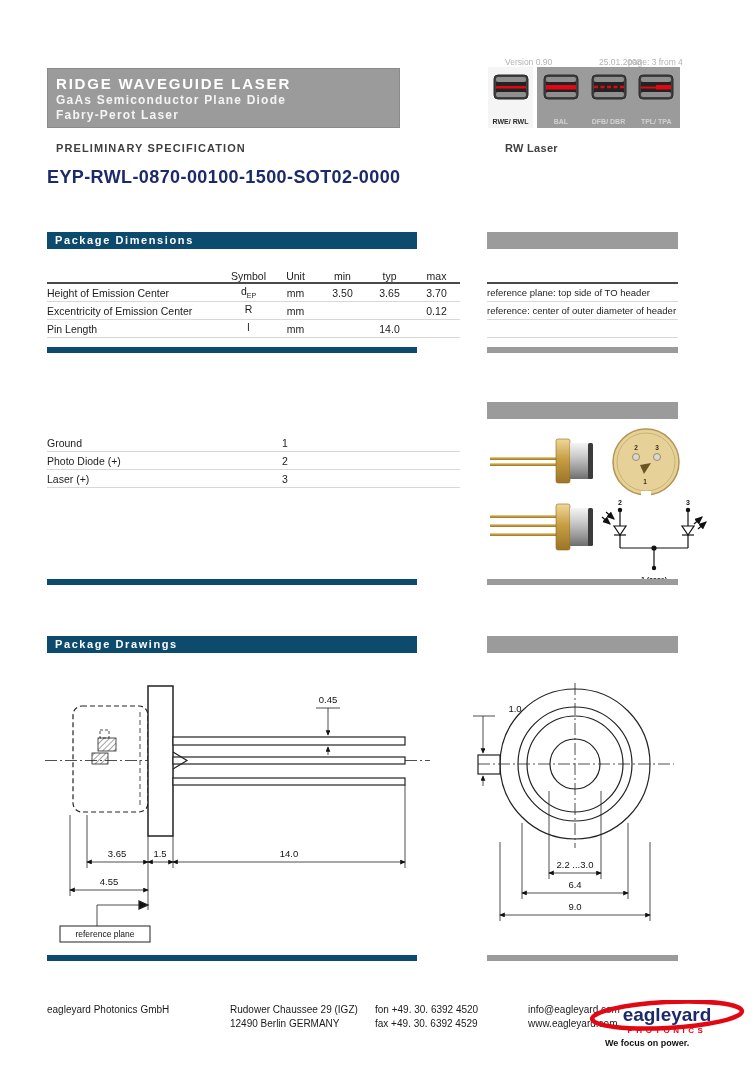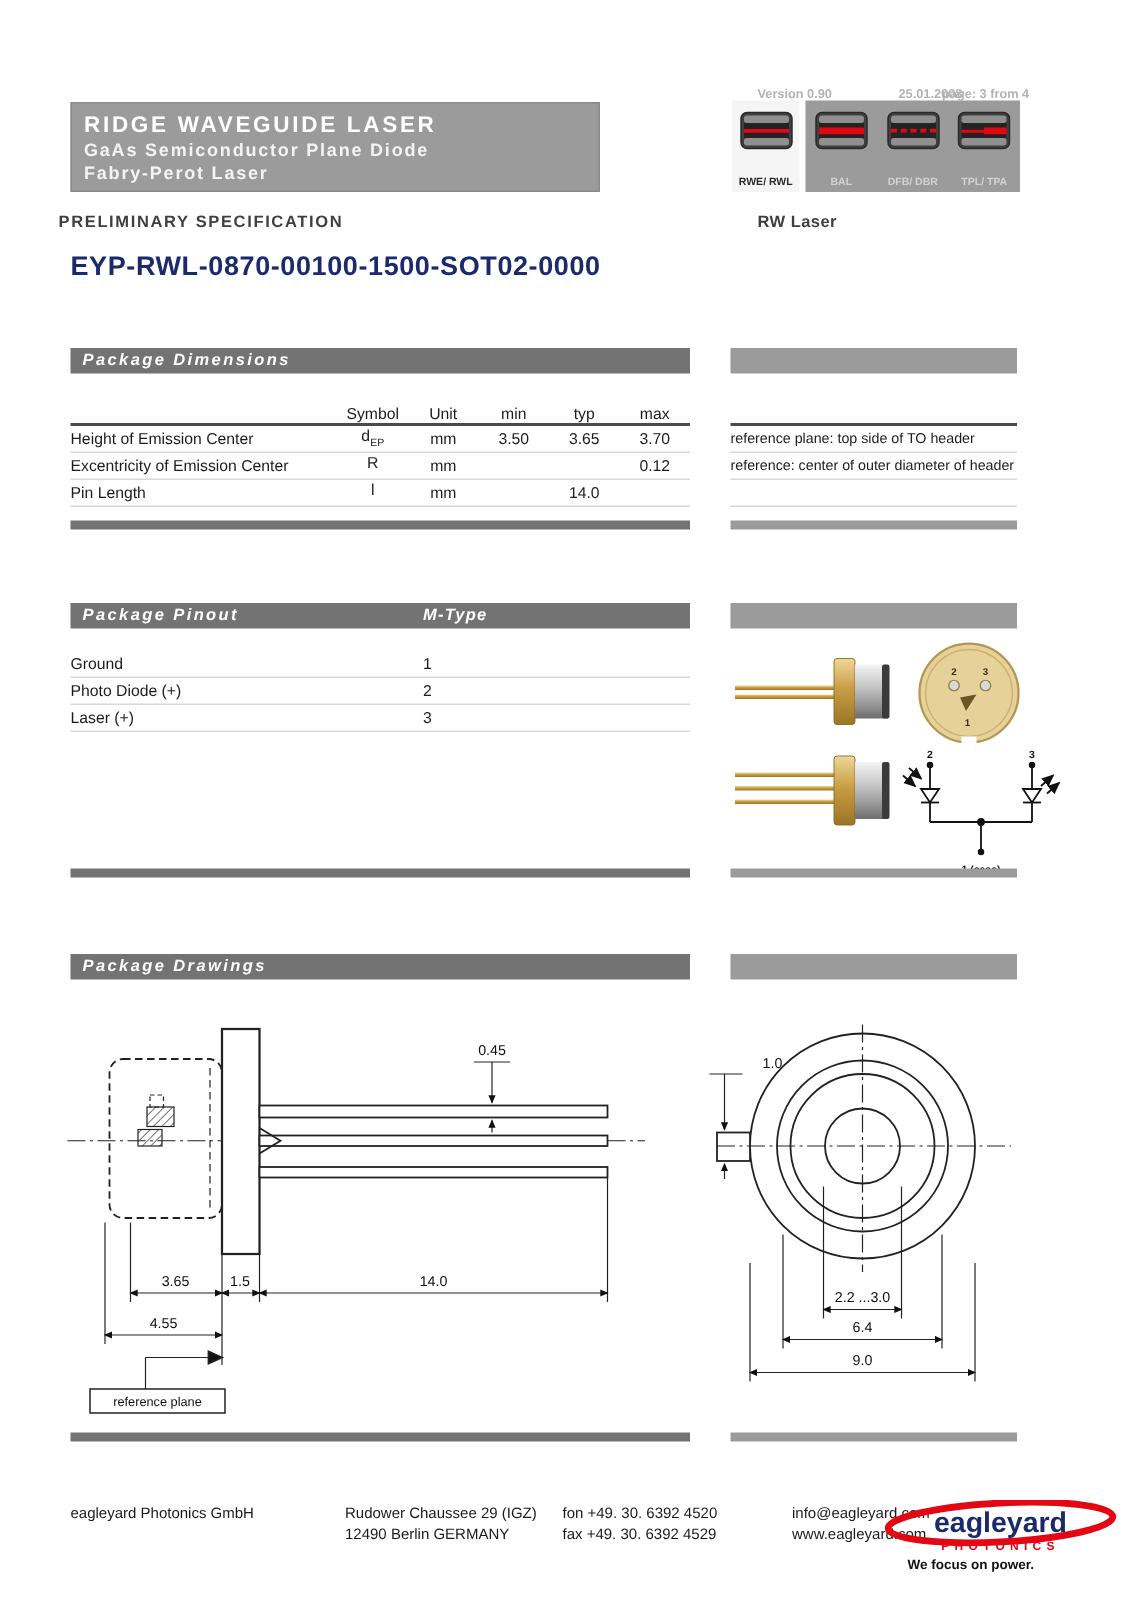--- a/index.html
+++ b/index.html
@@ -5,36 +5,36 @@
   html,body{margin:0;padding:0;background:#fff;}
   .page{position:relative;width:754px;height:1067px;background:#ffffff;
         font-family:"Liberation Sans",sans-serif;color:#222;overflow:hidden;}
   .abs{position:absolute;}
 
   
   .hdr-box{left:47px;top:68px;width:353px;height:60px;background:#9b9b9b;border:1px solid #8a8a8a;
            box-sizing:border-box;color:#fff;padding:6px 0 0 8px;}
   .hdr-title{font-size:15px;font-weight:bold;letter-spacing:1.8px;line-height:18px;}
   .hdr-sub{font-size:12px;letter-spacing:1.2px;line-height:15px;font-weight:bold;color:#f4f4f4;}
-  .ver-txt{font-size:8.5px;color:#b3b3b3;top:57px;font-weight:bold;}
+  .ver-txt{font-size:8.5px;color:#b3b3b3;top:57px;}
 
   .tab{box-sizing:border-box;text-align:center;}
   .tab-active{left:488px;top:67px;width:45px;height:61px;background:#f5f5f5;}
   .tab-strip{left:537px;top:67px;width:143px;height:61px;background:#9b9b9b;display:flex;}
   .tab-cell{flex:1;position:relative;text-align:center;}
   .tab-label{position:absolute;bottom:3px;left:0;right:0;font-size:7px;font-weight:bold;}
   .tab-label.on{color:#2b2b2b;}
   .tab-label.off{color:#d2d2d2;}
   .tab-ico{position:absolute;top:7px;left:50%;transform:translateX(-50%);}
 
   .spec{top:142px;font-size:11px;font-weight:bold;color:#3f3f3f;letter-spacing:1.1px;}
   .pn-title{left:47px;top:167px;font-size:18px;font-weight:bold;color:#1b2a6b;letter-spacing:.4px;}
 
   
-  .bar-red{left:47px;width:413px;height:17px;background:#737373;color:#fff;font-style:italic;}
+  .bar-red{left:47px;width:370px;height:17px;background:#0c4a6e;color:#fff;}
   .bar-red .bl{position:absolute;left:8px;top:0;font-size:11px;font-weight:bold;letter-spacing:1.6px;line-height:17px;}
   .bar-red .bl2{position:absolute;left:235px;top:0;font-size:11px;font-weight:bold;letter-spacing:.8px;line-height:17px;}
   .bar-gray{left:487px;width:191px;height:17px;background:#9b9b9b;}
   .thin{height:6px;}
 
   
   .dim-table{left:47px;top:265px;width:413px;font-size:10.5px;color:#1c1c1c;}
   .dg{display:grid;grid-template-columns:178px 47px 47px 47px 47px 47px;align-items:end;}
   .dim-head{height:19px;border-bottom:2px solid #4a4a4a;padding-bottom:0;box-sizing:border-box;}
   .dim-row{height:17px;border-bottom:1px solid #d8d8d8;align-items:center;}
@@ -111,21 +111,21 @@
         <rect x="1" y="1" width="34" height="24" rx="4" fill="#3f3f3f" stroke="#2a2a2a"></rect>
         <rect x="3" y="3" width="30" height="5" rx="2" fill="#8f8f8f"></rect>
         <rect x="3" y="18" width="30" height="5" rx="2" fill="#8f8f8f"></rect>
         <rect x="3" y="8" width="30" height="10" fill="#232323"></rect>
         <polygon points="3,12.5 18,12.5 18,11 33,11 33,15.5 18,15.5 18,14.5 3,14.5" fill="#e30613"></polygon>
       </svg>
       <div class="tab-label off">TPL/ TPA</div>
     </div>
   </div>
 
-  <span class="abs spec" style="left:39px;">PRELIMINARY SPECIFICATION</span>
+  <span class="abs spec" style="left:56px;">PRELIMINARY SPECIFICATION</span>
   <span class="abs spec" style="left:505px;letter-spacing:.3px;">RW Laser</span>
 
   <div class="abs pn-title">EYP-RWL-0870-00100-1500-SOT02-0000</div>
 
   <div class="abs bar-red" style="top:232px;">
     <span class="bl">Package Dimensions</span>
   </div>
   <div class="abs bar-gray" style="top:232px;"></div>
 
   <div class="abs dim-table">
@@ -166,24 +166,20 @@
   <div class="abs notes">
     <div class="notes-spacer"></div>
     <div class="note-row">reference plane: top side of TO header</div>
     <div class="note-row">reference: center of outer diameter of header</div>
     <div class="note-row"></div>
   </div>
 
   <div class="abs bar-red thin" style="top:347px;"></div>
   <div class="abs bar-gray thin" style="top:347px;"></div>
 
-  <div class="abs bar-red" style="top:402px;">
-    <span class="bl">Package Pinout</span>
-    <span class="bl2">M-Type</span>
-  </div>
   <div class="abs bar-gray" style="top:402px;"></div>
 
   <div class="abs pin-table">
     <div class="pin-row">
       <div>Ground</div>
       <div>1</div>
     </div>
     <div class="pin-row">
       <div>Photo Diode (+)</div>
       <div>2</div>

